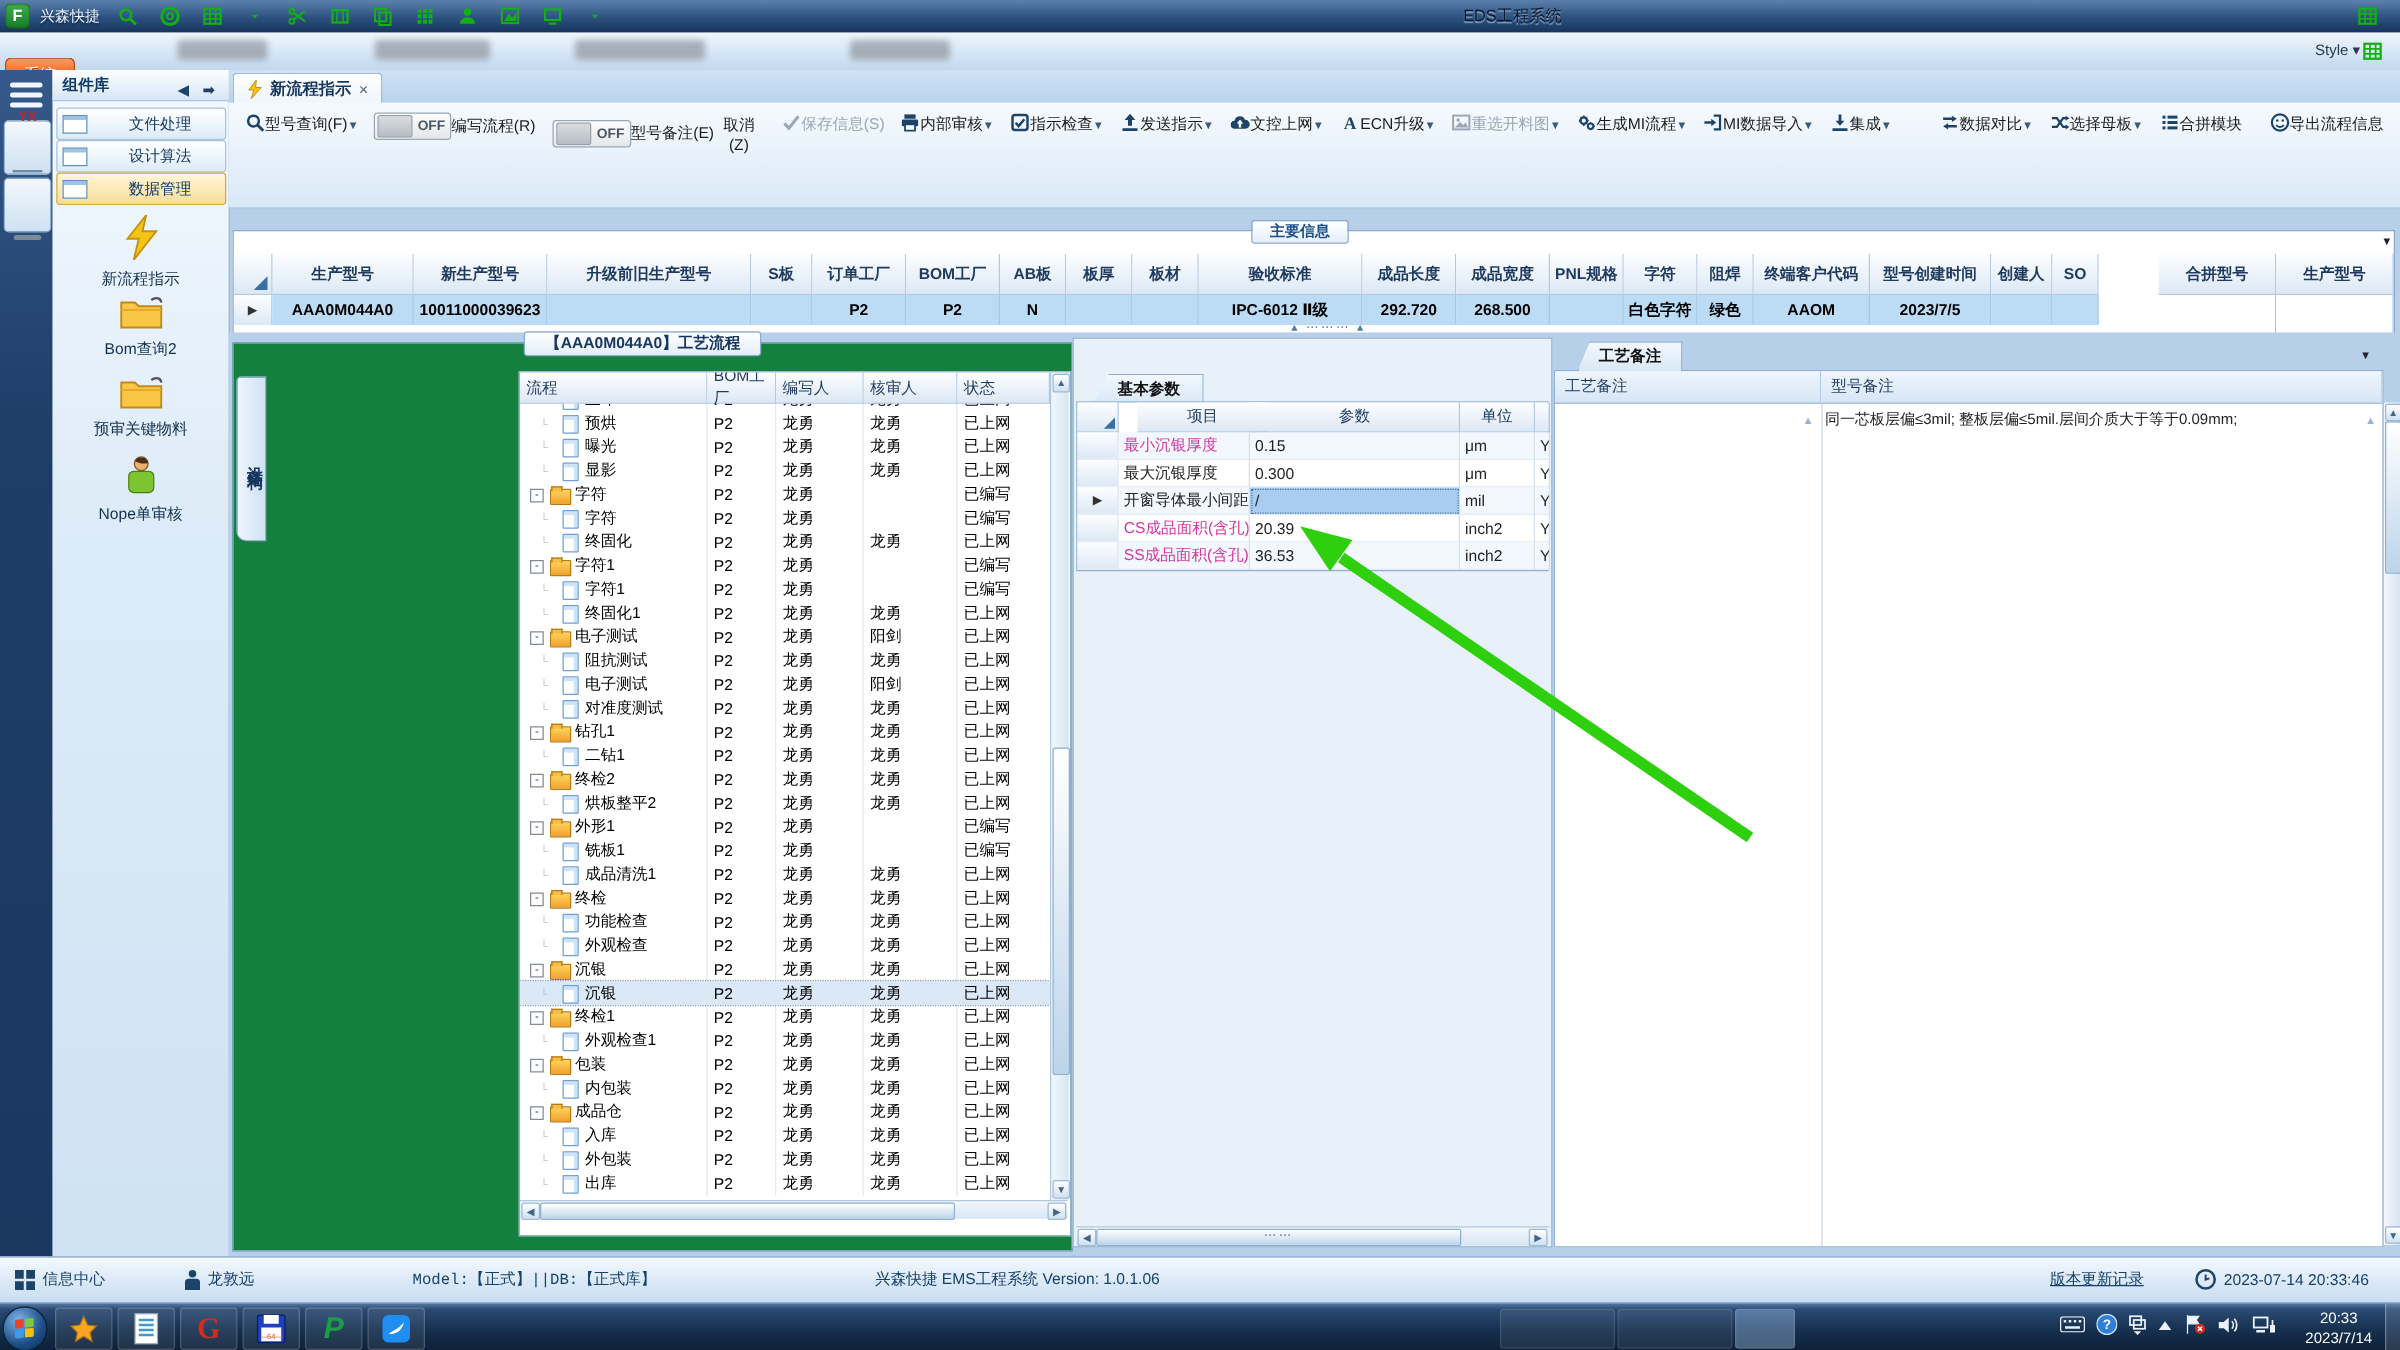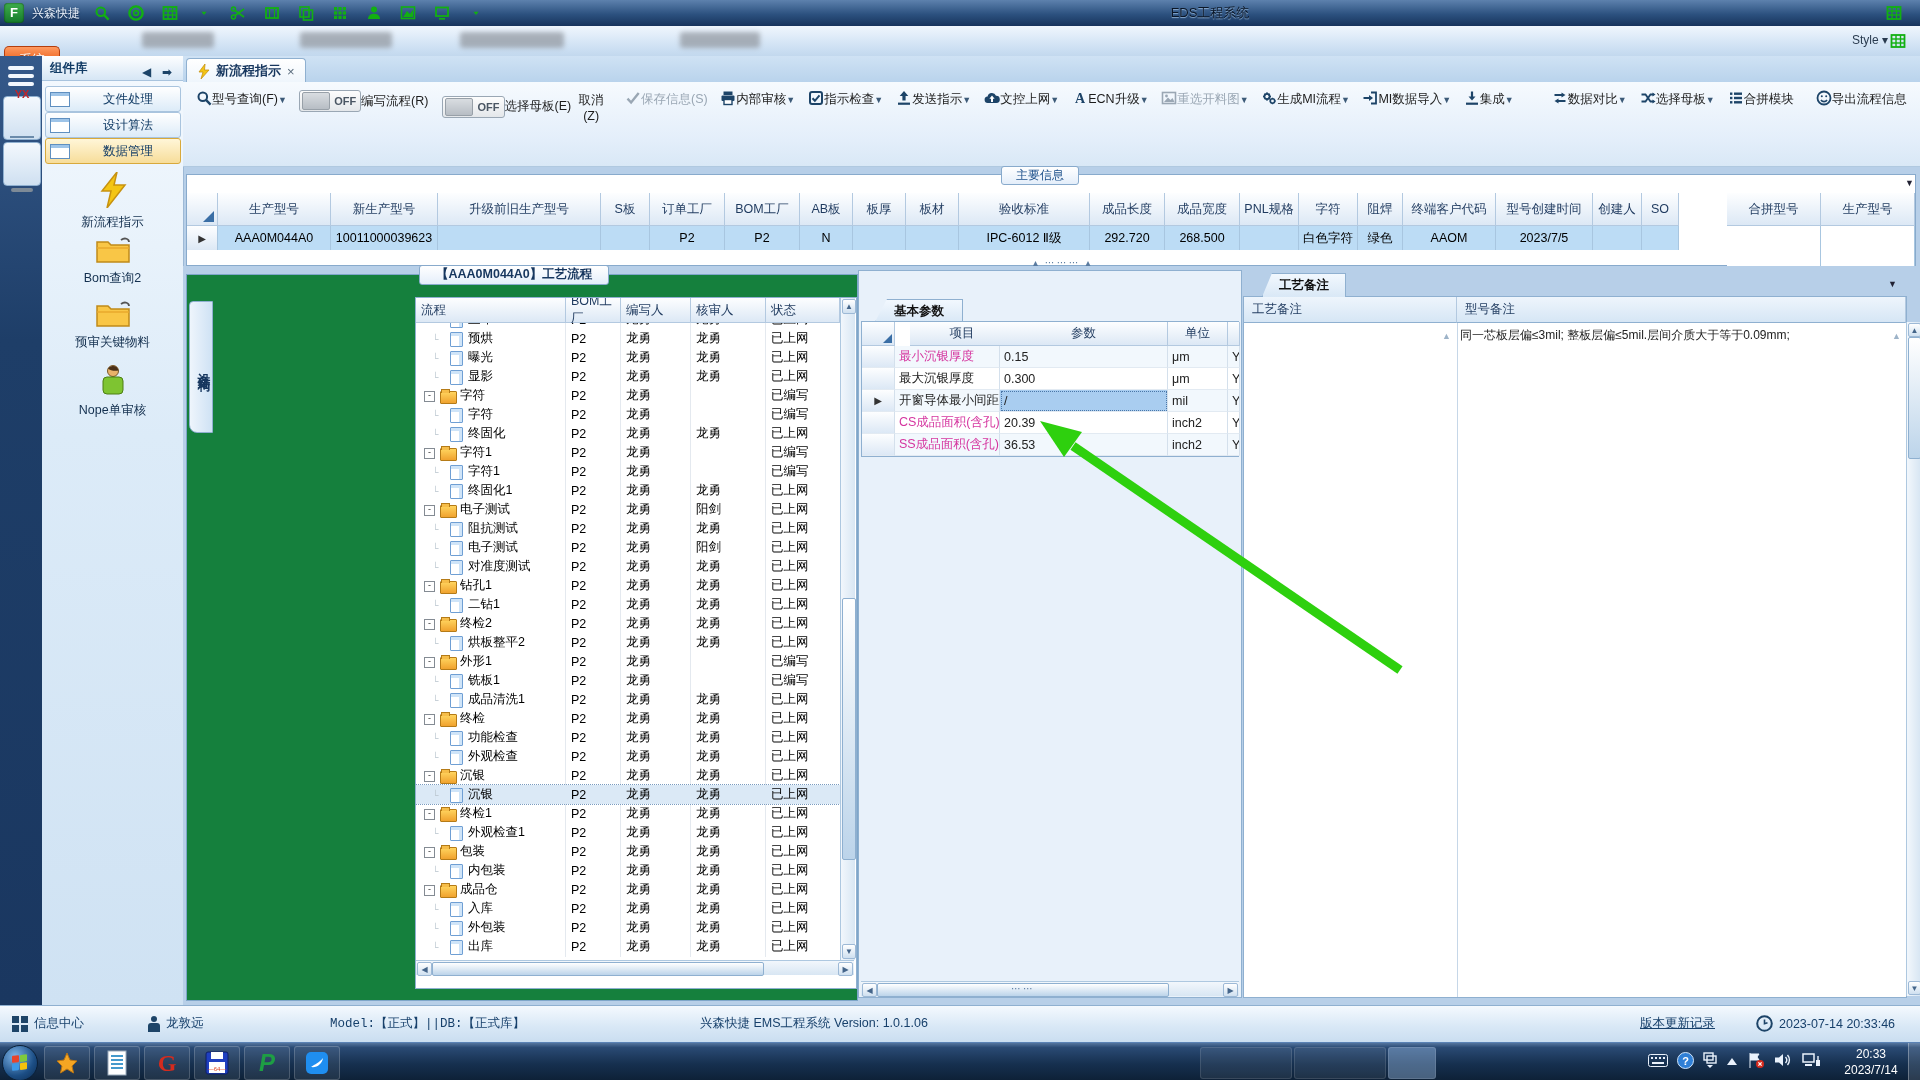--- a/index.html
+++ b/index.html
@@ -68,21 +68,21 @@
   .tbtn .lbl{font-size:12.5px;color:#1c1c1c;white-space:nowrap;margin-top:2px;}
   .tbtn.disabled .ticon{color:#9aa7b4;}
   .tbtn.disabled .lbl{color:#9aa7b4;}
   .tbtn .drop{color:#3c5a78;font-size:9px;margin-top:3px;}
   .tbtn .sub{font-size:12.5px;color:#1c1c1c;margin-top:4px;}
   .toggle{width:62px;height:20px;border:1px solid #9aa7b4;border-radius:3px;background:linear-gradient(#fdfdfd,#e4e7ea);
     display:flex;align-items:center;margin-top:2px;}
   .toggle .knob{width:26px;height:16px;margin-left:2px;border-radius:2px;background:linear-gradient(#d9dde1,#b7bdc4);border:1px solid #98a0a8;}
   .toggle .st{flex:1;text-align:center;font-size:11px;font-weight:bold;color:#4a5663;}
   
-  #maintable-group{left:183px;top:166px;width:1737px;height:75px;}
+  #maintable-group{left:183px;top:176px;width:1737px;height:75px;font-weight:bold;}
   #mt-border{left:3px;top:8px;width:1728px;height:90px;border:1px solid #88aacc;background:#fff;}
   #mt-caption{left:818px;top:0;height:17px;padding:0 14px;background:linear-gradient(#ffffff,#e4eefa);
     border:1px solid #88aacc;border-radius:3px;color:#1b4f8a;font-size:12px;line-height:16px;}
   #mt-table{left:4px;top:27px;height:58px;overflow:hidden;}
   .mt-hrow,.mt-drow{display:flex;}
   .mt-hcell{height:32px;background:linear-gradient(#fdfeff,#dce8f5);border-right:1px solid #b3c9e0;border-bottom:1px solid #b3c9e0;
     color:#1f3a5f;font-size:12.5px;display:flex;align-items:center;justify-content:center;white-space:nowrap;overflow:hidden;}
   .mt-dcell{height:24px;background:#bcdcf5;border-right:1px solid #a8c6e0;
     color:#000;font-size:12.5px;display:flex;align-items:center;justify-content:center;white-space:nowrap;overflow:hidden;}
   .mt-marker-h{background:linear-gradient(#fdfeff,#dce8f5);position:relative;}
@@ -398,21 +398,21 @@
             <span class="knob"></span>
             <span class="st">OFF</span>
           </span>
           <span class="lbl">编写流程(R)</span>
         </div>
         <div class="tbtn">
           <span class="toggle">
             <span class="knob"></span>
             <span class="st">OFF</span>
           </span>
-          <span class="lbl">选择母板(E)</span>
+          <span class="lbl">型号备注(E)</span>
           <span class="sub">取消(Z)</span>
         </div>
         <div class="tbtn disabled">
           <span class="ticon">
             <svg width="16" height="16" viewBox="0 0 16 16" fill="currentColor" stroke="none">
               <path d="M2.5 8.7l3.6 3.8L13.7 3" fill="none" stroke="currentColor" stroke-width="2.4"></path>
             </svg>
           </span>
           <span class="lbl">保存信息(S)</span>
         </div>

